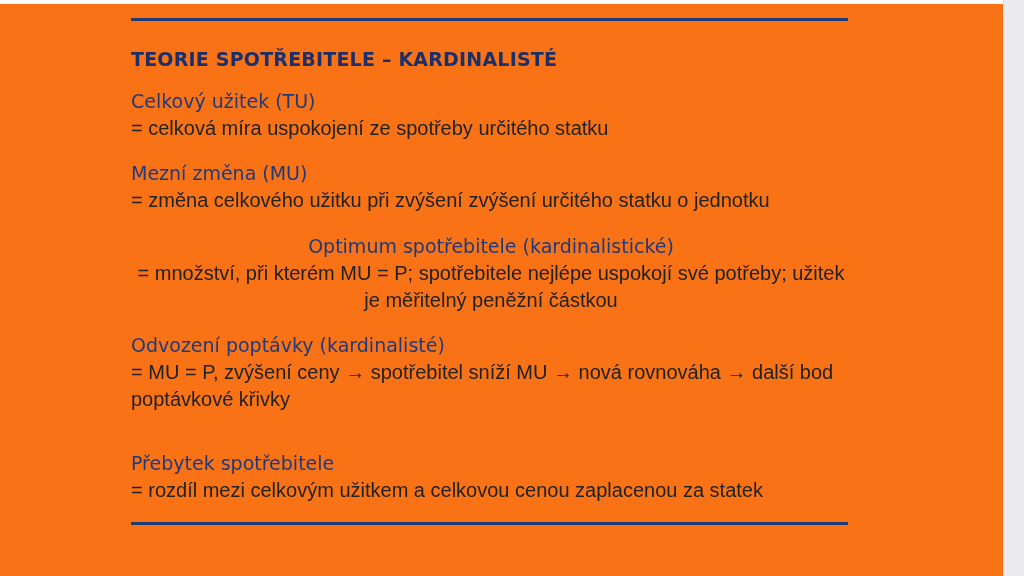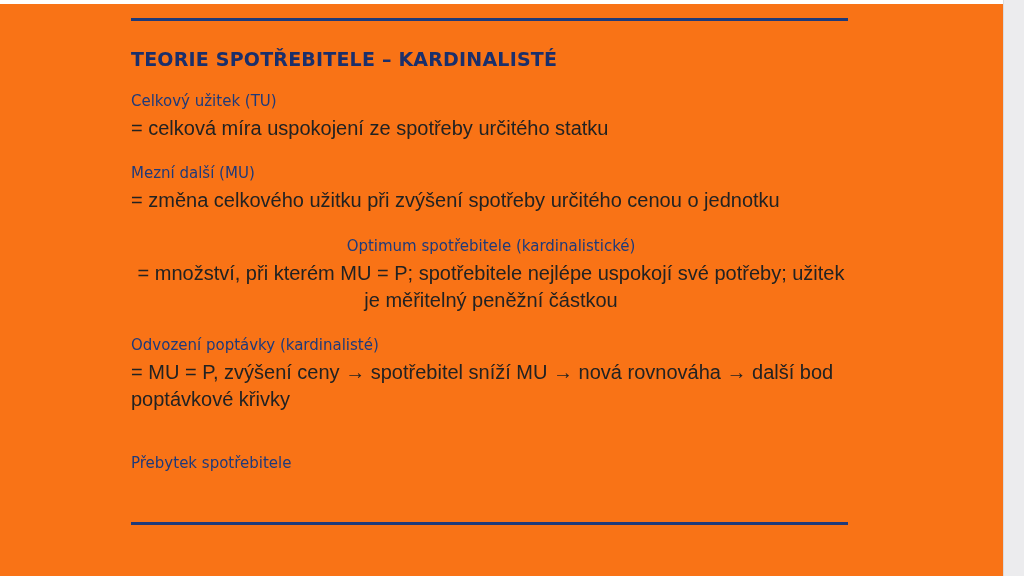--- a/index.html
+++ b/index.html
@@ -13,21 +13,21 @@
     .rule { position: absolute; left: 131px; width: 717px; height: 3px; background: #1f3a7a; }
     .rule.top { top: 14px; }
     .rule.bottom { top: 518px; }
     .title {
       position: absolute; left: 131px; top: 44px;
       font-family: "DejaVu Sans", sans-serif; font-weight: bold;
       font-size: 19px; color: #1b2f6b; letter-spacing: 0.2px; white-space: nowrap;
     }
     .section { position: absolute; left: 131px; width: 720px; }
     .heading {
-      font-family: "DejaVu Sans", sans-serif; font-size: 15px; color: #1f3a7a;
+      font-family: "DejaVu Sans", sans-serif; font-size: 19px; color: #1f3a7a;
       line-height: 22px; white-space: nowrap;
     }
     .body-text {
       font-family: "Liberation Sans", sans-serif; font-size: 20px; color: #222222;
       line-height: 27px; margin-top: 3px;
     }
   </style>
 </head>
 <body>
 
@@ -35,34 +35,35 @@
   <div class="rule top"></div>
 
   <div class="title">TEORIE SPOTŘEBITELE – KARDINALISTÉ</div>
 
   <div class="section" style="top:86px;">
     <div class="heading">Celkový užitek (TU)</div>
     <div class="body-text">= celková míra uspokojení ze spotřeby určitého statku</div>
   </div>
 
   <div class="section" style="top:158px;">
-    <div class="heading">Mezní další (MU)</div>
-    <div class="body-text">= změna celkového užitku při zvýšení spotřeby určitého cenou o jednotku</div>
+    <div class="heading">Mezní změna (MU)</div>
+    <div class="body-text">= změna celkového užitku při zvýšení zvýšení určitého statku o jednotku</div>
   </div>
 
   <div class="section" style="top:231px;text-align:center;">
     <div class="heading">Optimum spotřebitele (kardinalistické)</div>
     <div class="body-text">= množství, při kterém MU = P; spotřebitele nejlépe uspokojí své potřeby; užitek je měřitelný peněžní částkou</div>
   </div>
 
   <div class="section" style="top:330px;">
     <div class="heading">Odvození poptávky (kardinalisté)</div>
     <div class="body-text">= MU = P, zvýšení ceny → spotřebitel sníží MU → nová rovnováha → další bod poptávkové křivky</div>
   </div>
 
   <div class="section" style="top:430px;margin-top:18px;">
     <div class="heading">Přebytek spotřebitele</div>
+    <div class="body-text">= rozdíl mezi celkovým užitkem a celkovou cenou zaplacenou za statek</div>
   </div>
 
   <div class="rule bottom"></div>
 </div>
 
 <div class="right-strip"></div>
 
 </body></html>

